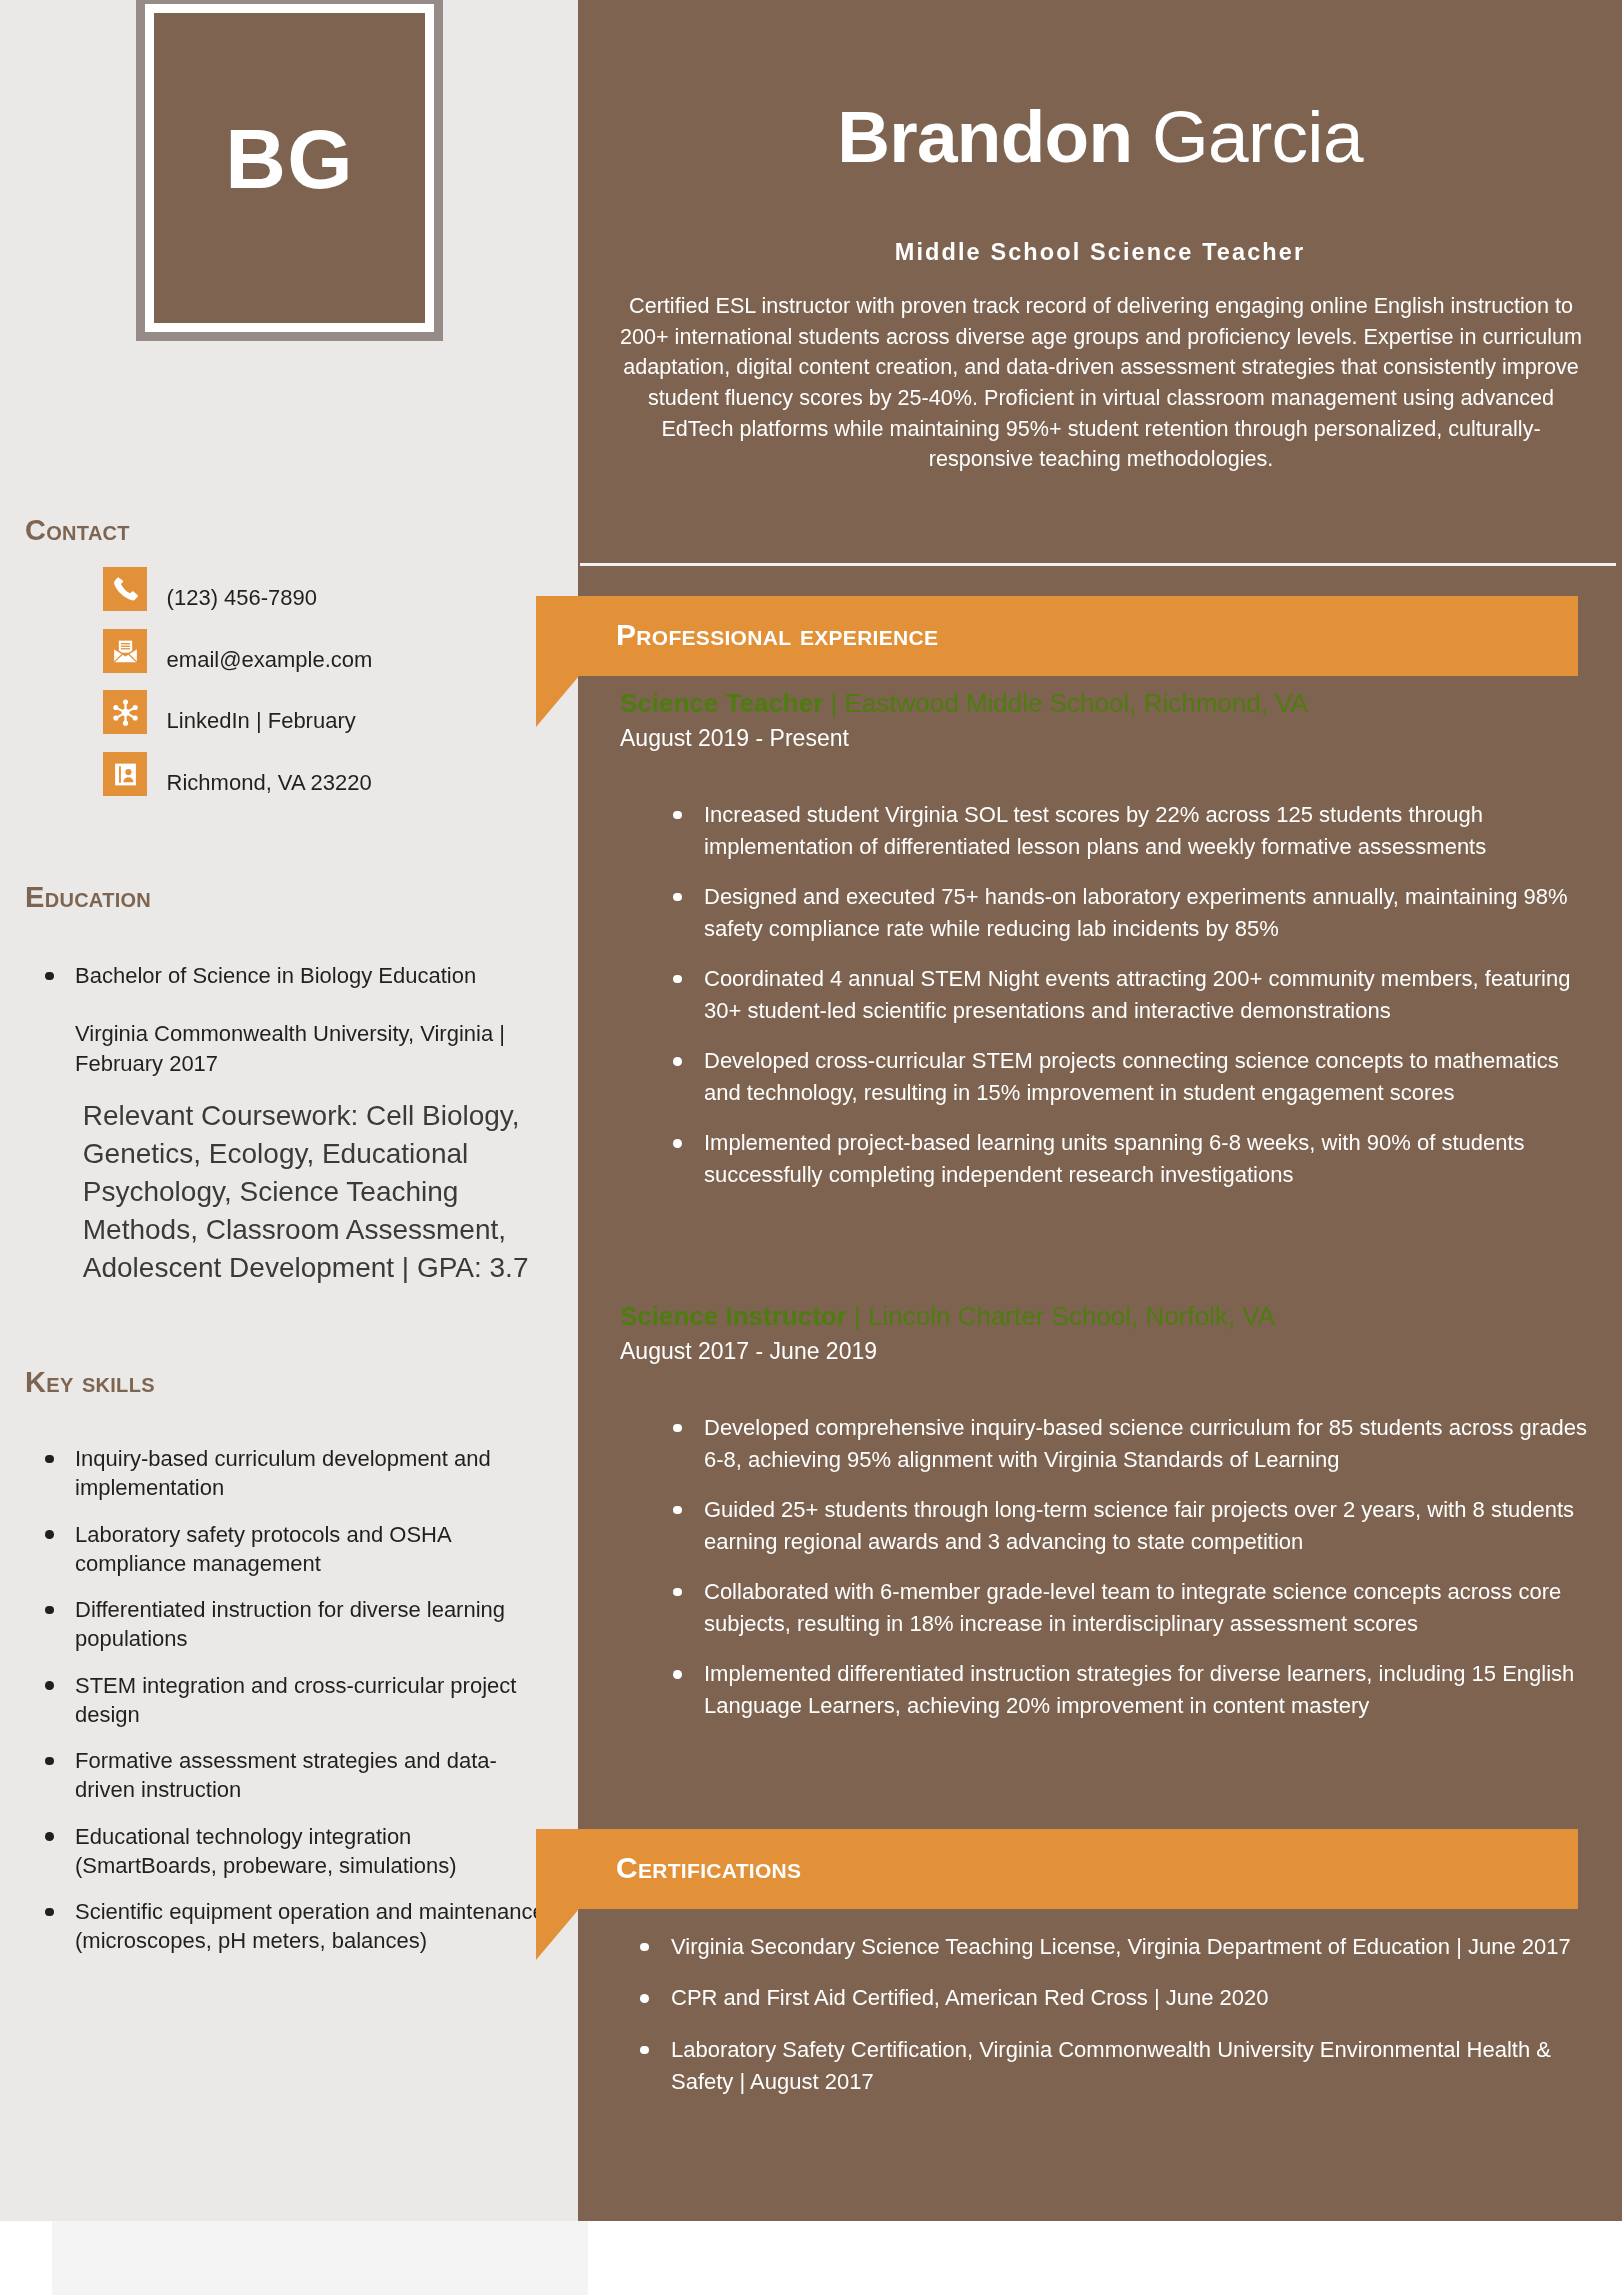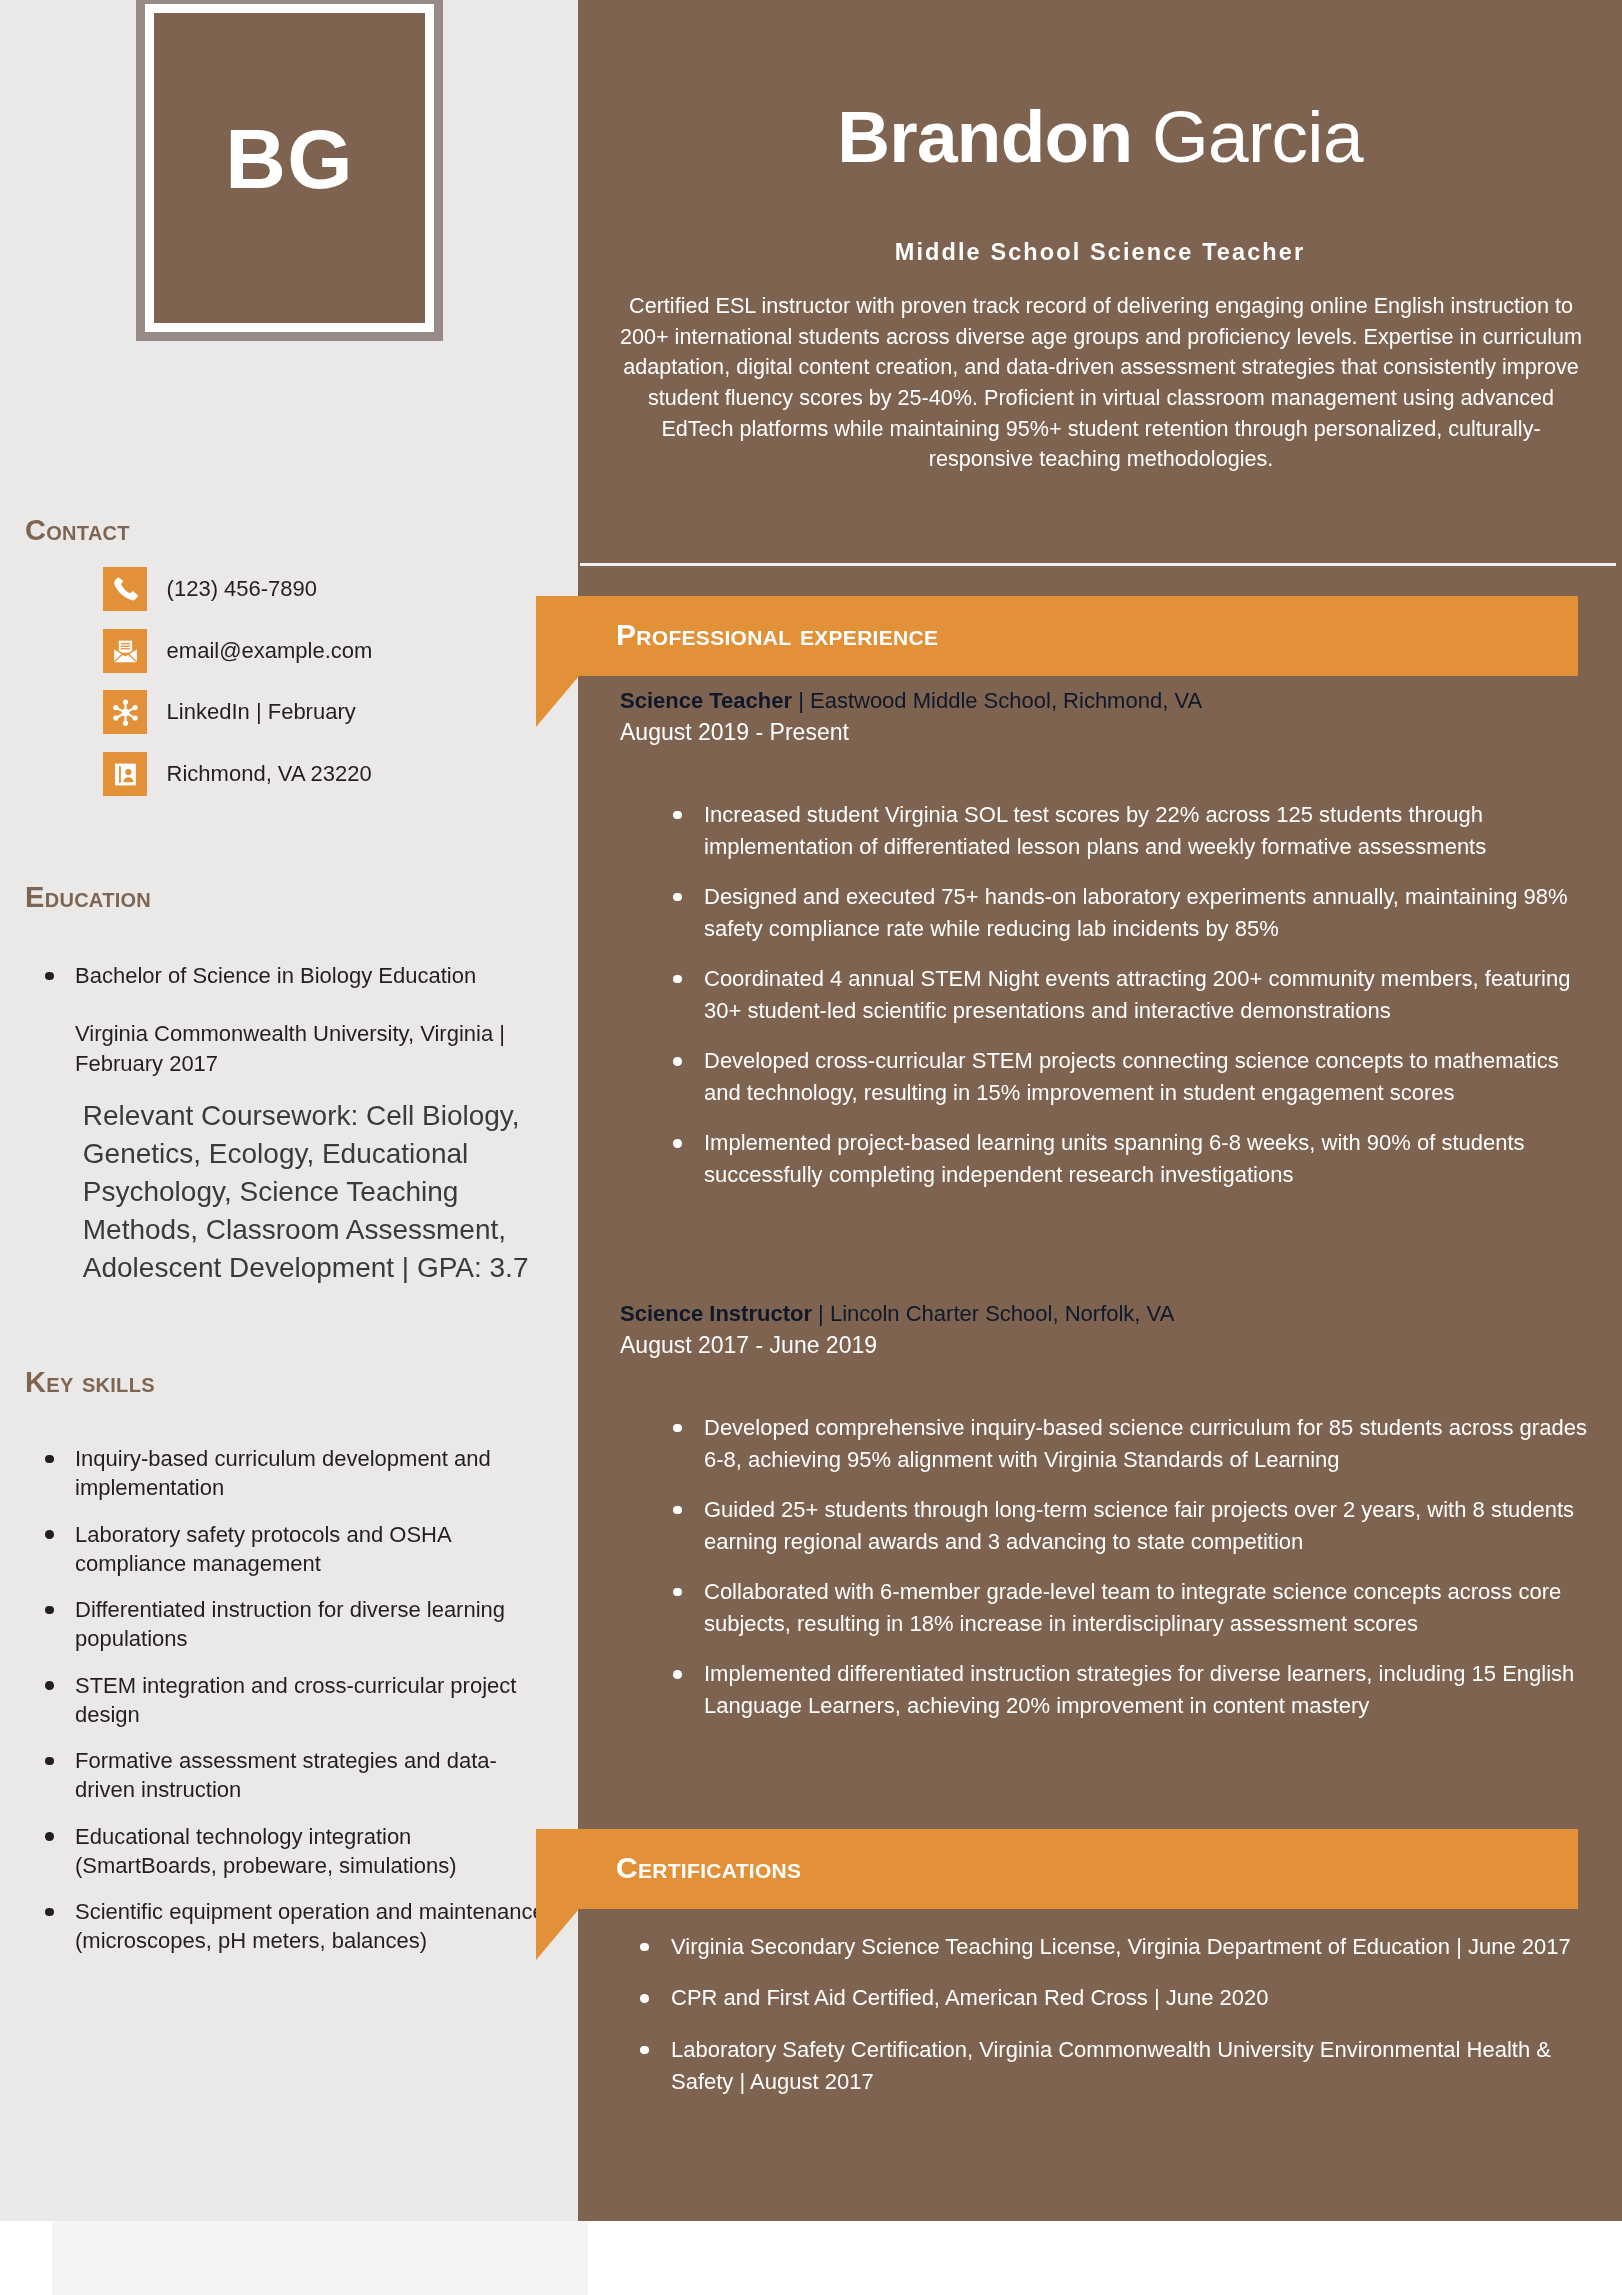--- a/index.html
+++ b/index.html
@@ -156,21 +156,21 @@
     left: 25px;
     width: 523px;
     color: #231f20;
   }
 
   
   .contact-row {
     position: absolute;
     left: 77px;
     display: flex;
-    align-items: center;
+    align-items: flex-end;
     padding-left: 26px;
   }
   .contact-icon {
     width: 44px;
     height: 44px;
     background: #e39138;
     flex: 0 0 44px;
     display: flex;
     align-items: center;
     justify-content: center;
@@ -253,23 +253,23 @@
     top: 0;
     width: 0;
     height: 0;
     border-left: 43px solid #e39138;
     border-bottom: 51px solid transparent;
   }
 
   
   .exp-block { position: absolute; left: 620px; width: 987px; color: #ffffff; }
   .exp-title {
-    font-size: 22px;
+    font-size: 26px;
     line-height: 1.42;
-    color: #0f172a;
+    color: #4d7c0f;
   }
   .exp-title .role { font-weight: bold; }
   .exp-dates {
     font-size: 23px;
     line-height: 1.42;
     color: #ffffff;
   }
 
   ul.exp-list {
     margin: 15px;

